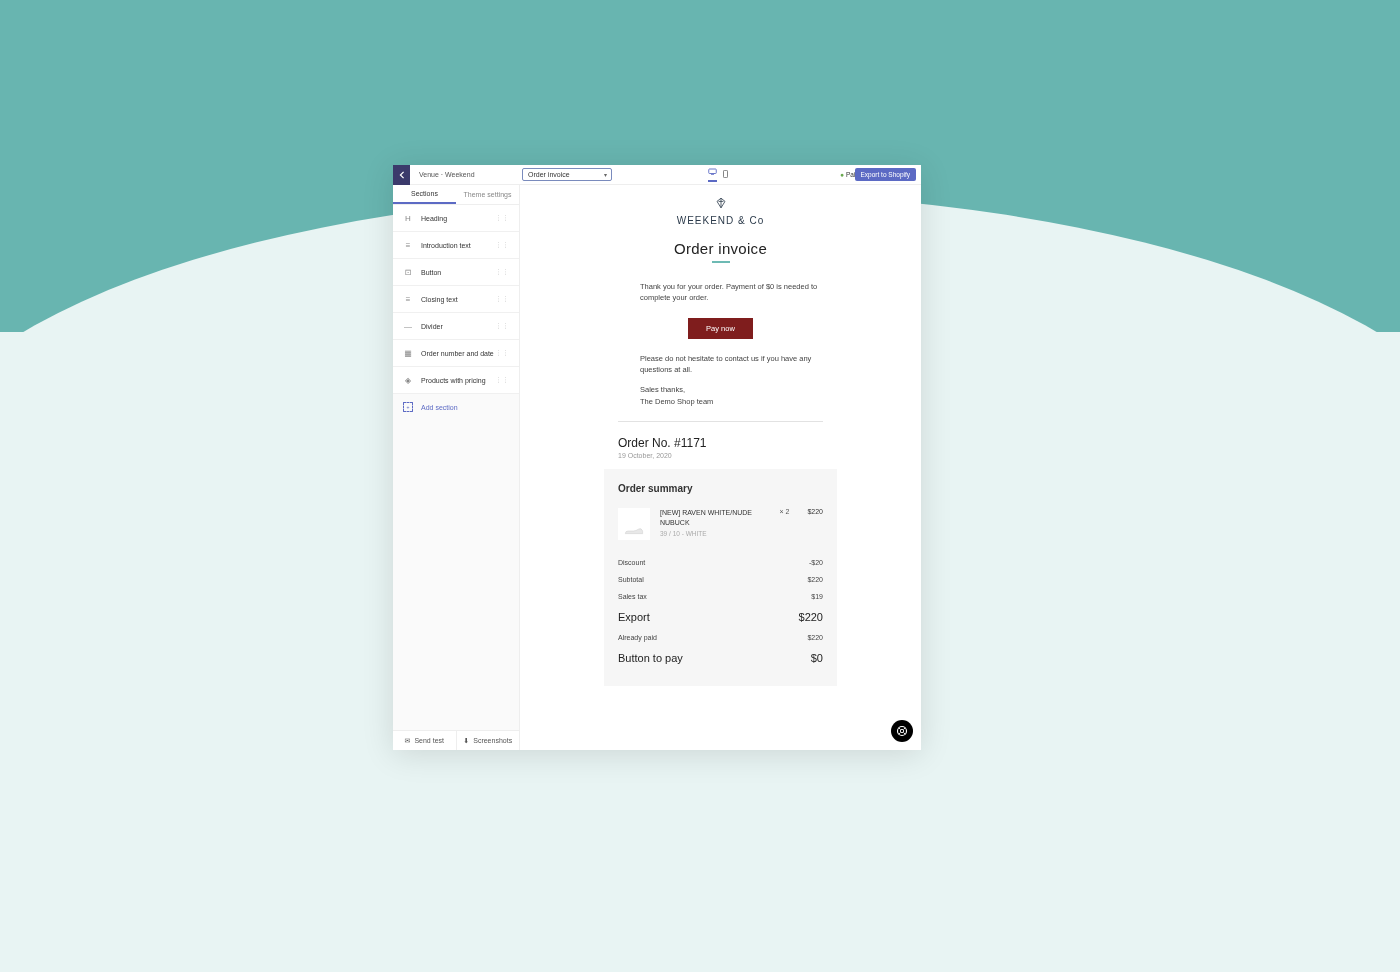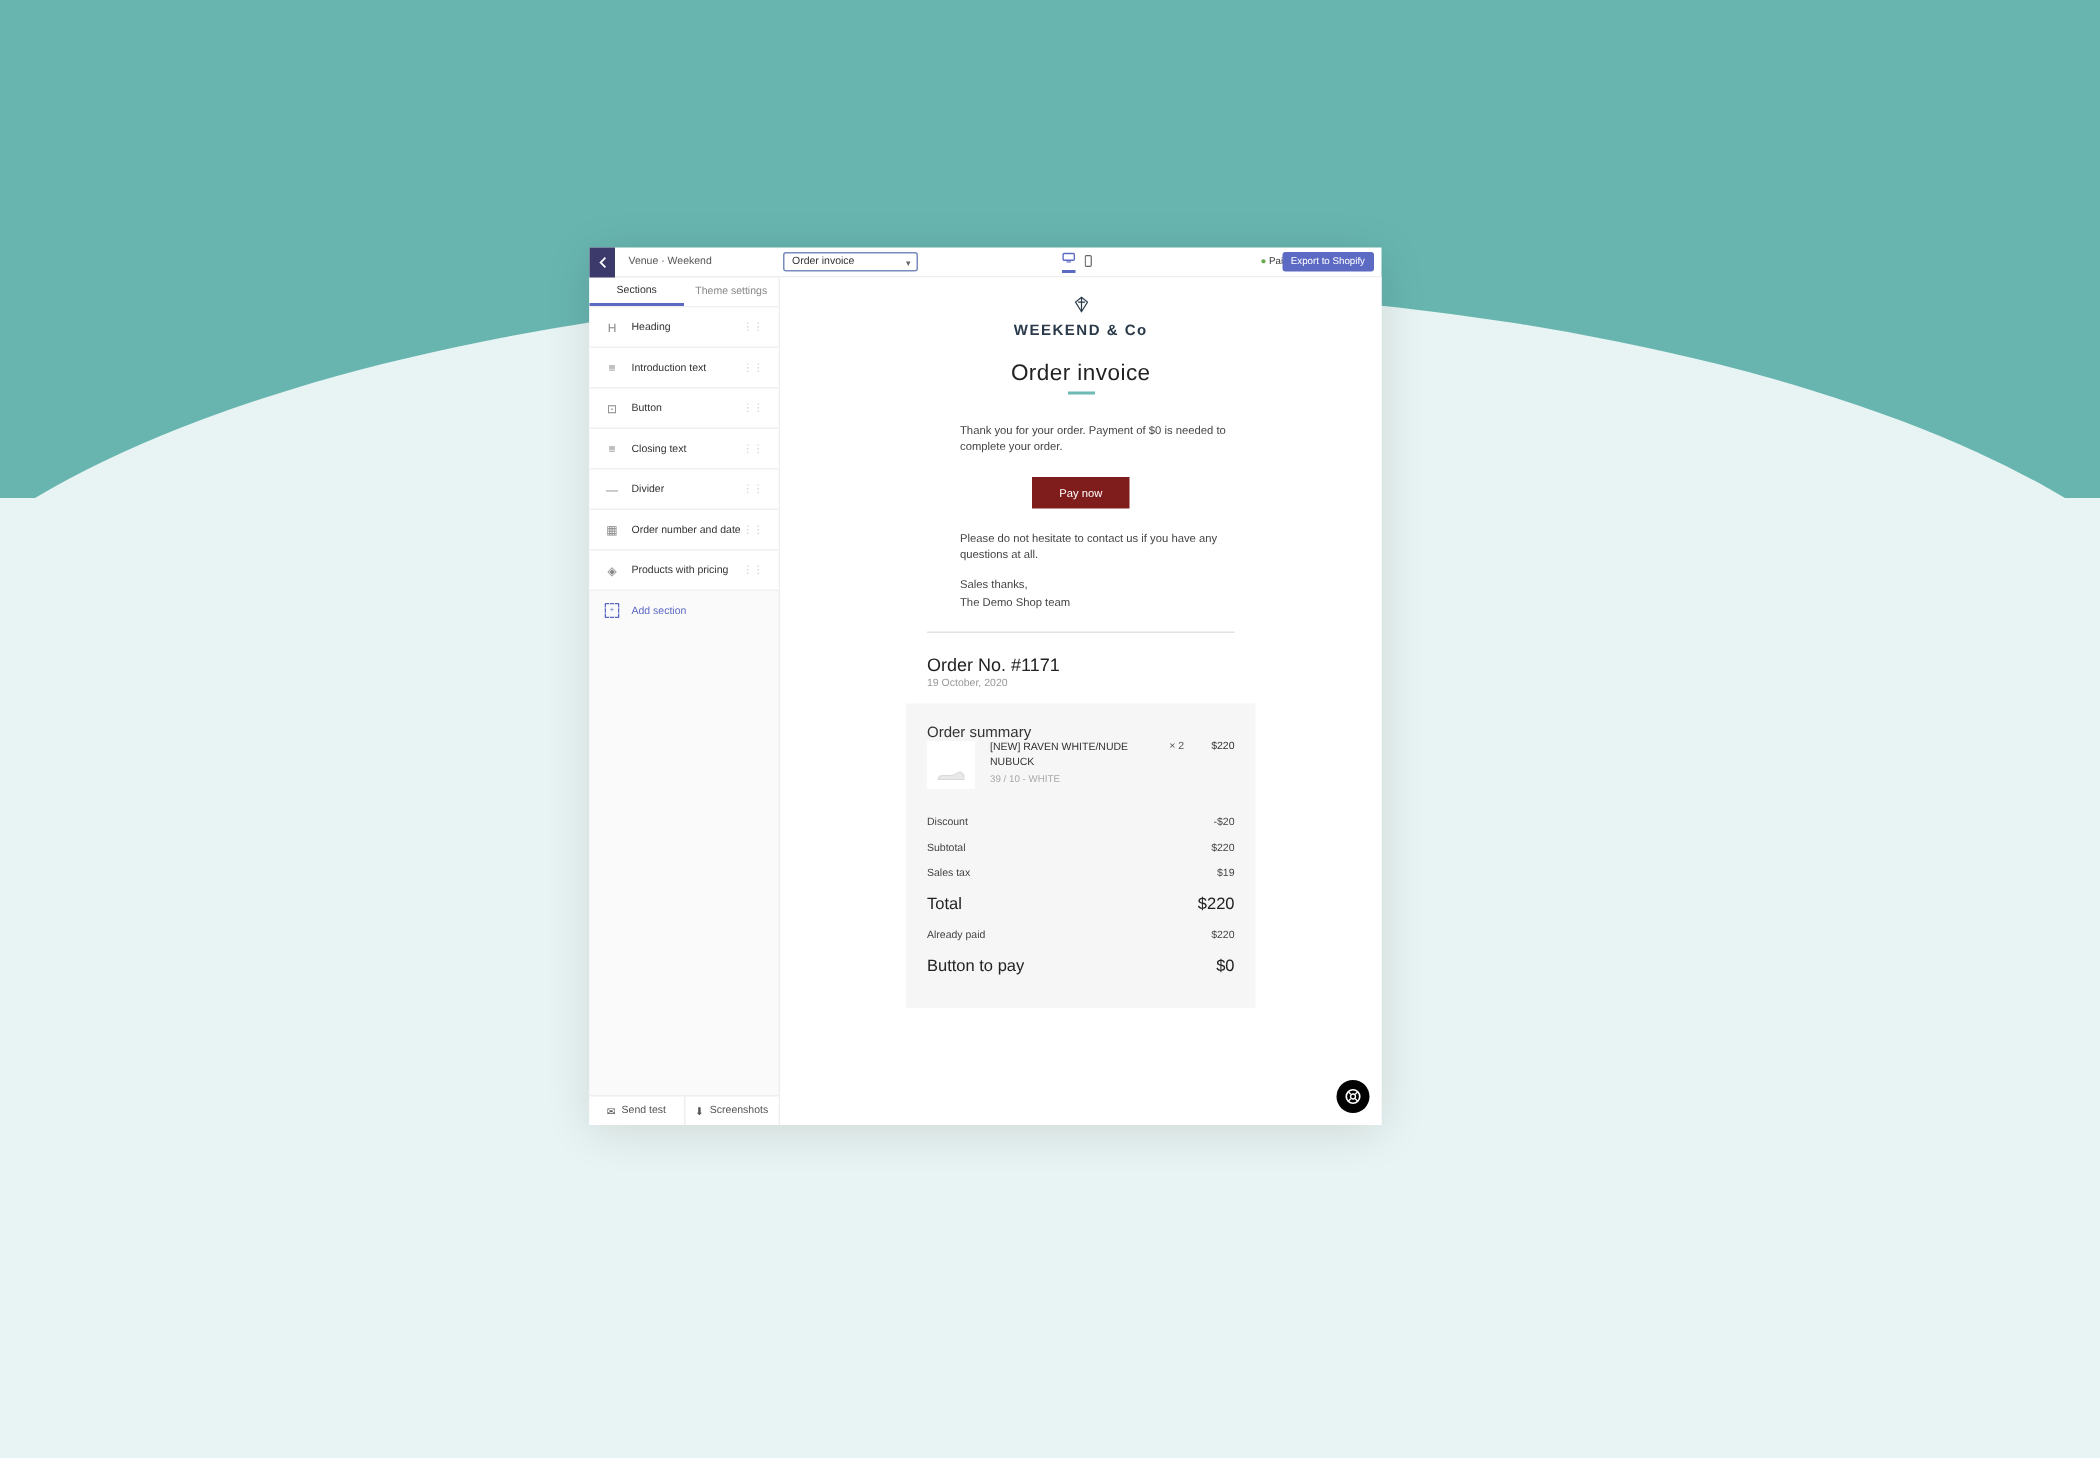--- a/index.html
+++ b/index.html
@@ -206,21 +206,21 @@
   padding: 12px 98px 30px;
   color: #333;
 }
 .logo-wrap { text-align: center; margin-bottom: 14px; }
 .logo-icon { display: inline-block; }
 .brand-name {
   font-size: 10px;
   letter-spacing: 1px;
   color: #2b3a4a;
   margin-top: 4px;
-  font-weight: 700;
+  font-weight: 400;
 }
 .invoice-title {
   text-align: center;
   font-size: 15px;
   color: #222;
   font-weight: 400;
   letter-spacing: 0.3px;
   margin-bottom: 4px;
 }
 .title-underline {
@@ -263,21 +263,22 @@
   margin-bottom: 10px;
 }
 .summary-card {
   background: #f6f6f6;
   margin: 0 -14px;
   padding: 14px 14px 16px;
 }
 .summary-title {
   font-size: 10px;
   color: #333;
-  font-weight: 400;
+  font-weight: 700;
+  margin-bottom: 14px;
 }
 .product-row {
   display: flex;
   gap: 10px;
   margin-bottom: 14px;
 }
 .product-img {
   width: 32px;
   height: 32px;
   background: #fff;
@@ -454,21 +455,21 @@
               <div class="totals-row">
                 <span>Subtotal</span>
                 <span>$220</span>
               </div>
               <div class="totals-row">
                 <span>Sales tax</span>
                 <span>$19</span>
               </div>
             </div>
           <div class="totals-row big">
-            <span>Total</span>
+            <span>Export</span>
             <span>$220</span>
           </div>
           <div class="totals-row">
             <span>Already paid</span>
             <span>$220</span>
           </div>
           <div class="totals-row big">
             <span>Button to pay</span>
             <span>$0</span>
           </div>

